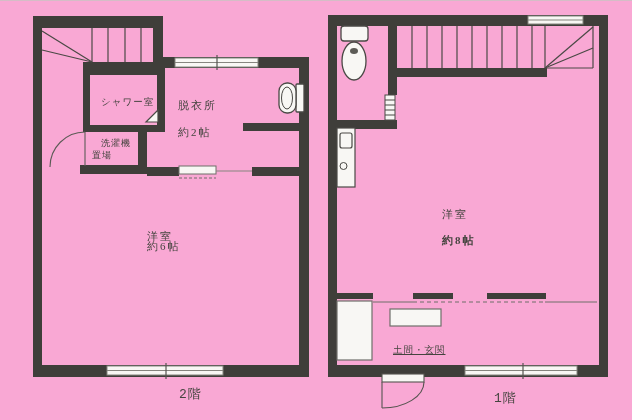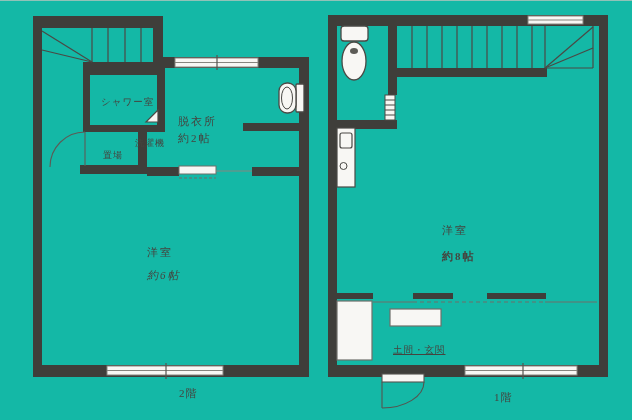--- a/index.html
+++ b/index.html
@@ -1,37 +1,37 @@
 <!DOCTYPE html>
 <html><head>
 <meta charset="utf-8">
 <style>
   html,body{margin:0;padding:0;}
   body{background:#e8e8e6;}
   .canvas{
     position:relative;
     width:632px;height:420px;
-    background:#14b8a6;
+    background:#f9a8d4;
     overflow:hidden;
     font-family:"Liberation Serif","DejaVu Serif",serif;
   }
   .scan-line{
     position:absolute;left:0;top:0;width:100%;height:1px;
     background:#c6c6c1;opacity:.7;
   }
   svg{position:absolute;left:0;top:0;}
   .lbl{
     position:absolute;
     color:#45443f;
     white-space:nowrap;
     line-height:1;
   }
-  .lbl-lg{font-size:11px;letter-spacing:2px;margin-top:16px;}
+  .lbl-lg{font-size:11px;letter-spacing:2px;}
   .lbl-sm{font-size:9px;letter-spacing:1px;}
-  .lbl-floor{font-size:11px;letter-spacing:1px;}
+  .lbl-floor{font-size:13px;letter-spacing:1px;font-family:Liberation Mono, monospace;}
 </style>
 </head>
 <body>
 
 <div class="canvas">
   <div class="scan-line"></div>
 
   <svg width="632" height="420" viewBox="0 0 632 420">
 
     <g fill="#3f3e3a" stroke="none">
@@ -163,24 +163,24 @@
 
     <g fill="none" stroke="#55544f" stroke-width="1.1">
       <rect x="382" y="374" width="42" height="8" fill="#f8f7f4"></rect>
       <line x1="382" y1="382" x2="382" y2="408"></line>
       <path d="M 424 382 A 42 26 0 0 1 382 408"></path>
     </g>
   </svg>
 
   <div class="lbl lbl-sm" style="left:101px;top:98px;font-size:9.5px;">シャワー室</div>
   <div class="lbl lbl-lg" style="left:178px;top:100px;">脱衣所</div>
-  <div class="lbl lbl-lg" style="left:178px;top:117px;text-align:right;">約2帖</div>
-  <div class="lbl lbl-sm" style="left:101px;top:139px;margin-left:34px;">洗濯機</div>
-  <div class="lbl lbl-sm" style="left:103px;top:151px;">置場</div>
+  <div class="lbl lbl-lg" style="left:178px;top:127px;text-align:right;">約2帖</div>
+  <div class="lbl lbl-sm" style="left:101px;top:139px;">洗濯機</div>
+  <div class="lbl lbl-sm" style="left:92px;top:151px;">置場</div>
   <div class="lbl lbl-lg" style="left:147px;top:231px;">洋室</div>
-  <div class="lbl lbl-lg" style="left:147px;top:254px;font-style:italic;">約6帖</div>
+  <div class="lbl lbl-lg" style="left:147px;top:241px;">約6帖</div>
   <div class="lbl lbl-floor" style="left:179px;top:388px;">2階</div>
 
   <div class="lbl lbl-lg" style="left:442px;top:209px;">洋室</div>
   <div class="lbl lbl-lg" style="left:442px;top:235px;font-weight:bold;">約8帖</div>
   <div class="lbl lbl-sm" style="left:393px;top:346px;font-size:9.5px;text-decoration:underline;">土間・玄関</div>
   <div class="lbl lbl-floor" style="left:494px;top:392px;">1階</div>
 </div>
 
 </body></html>

